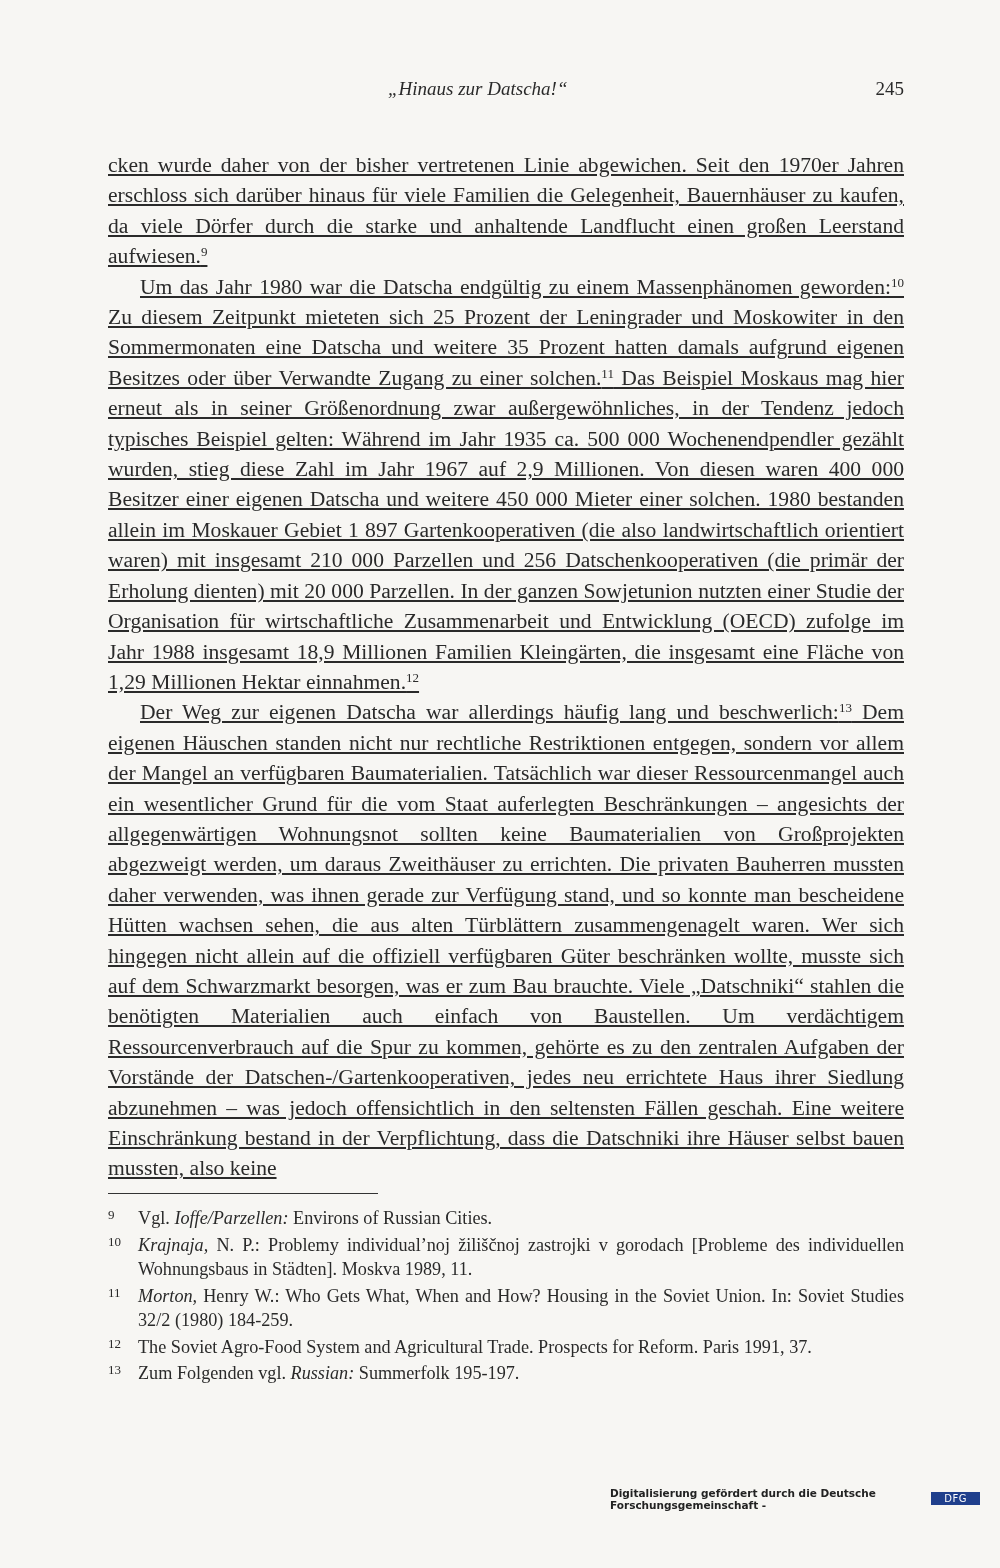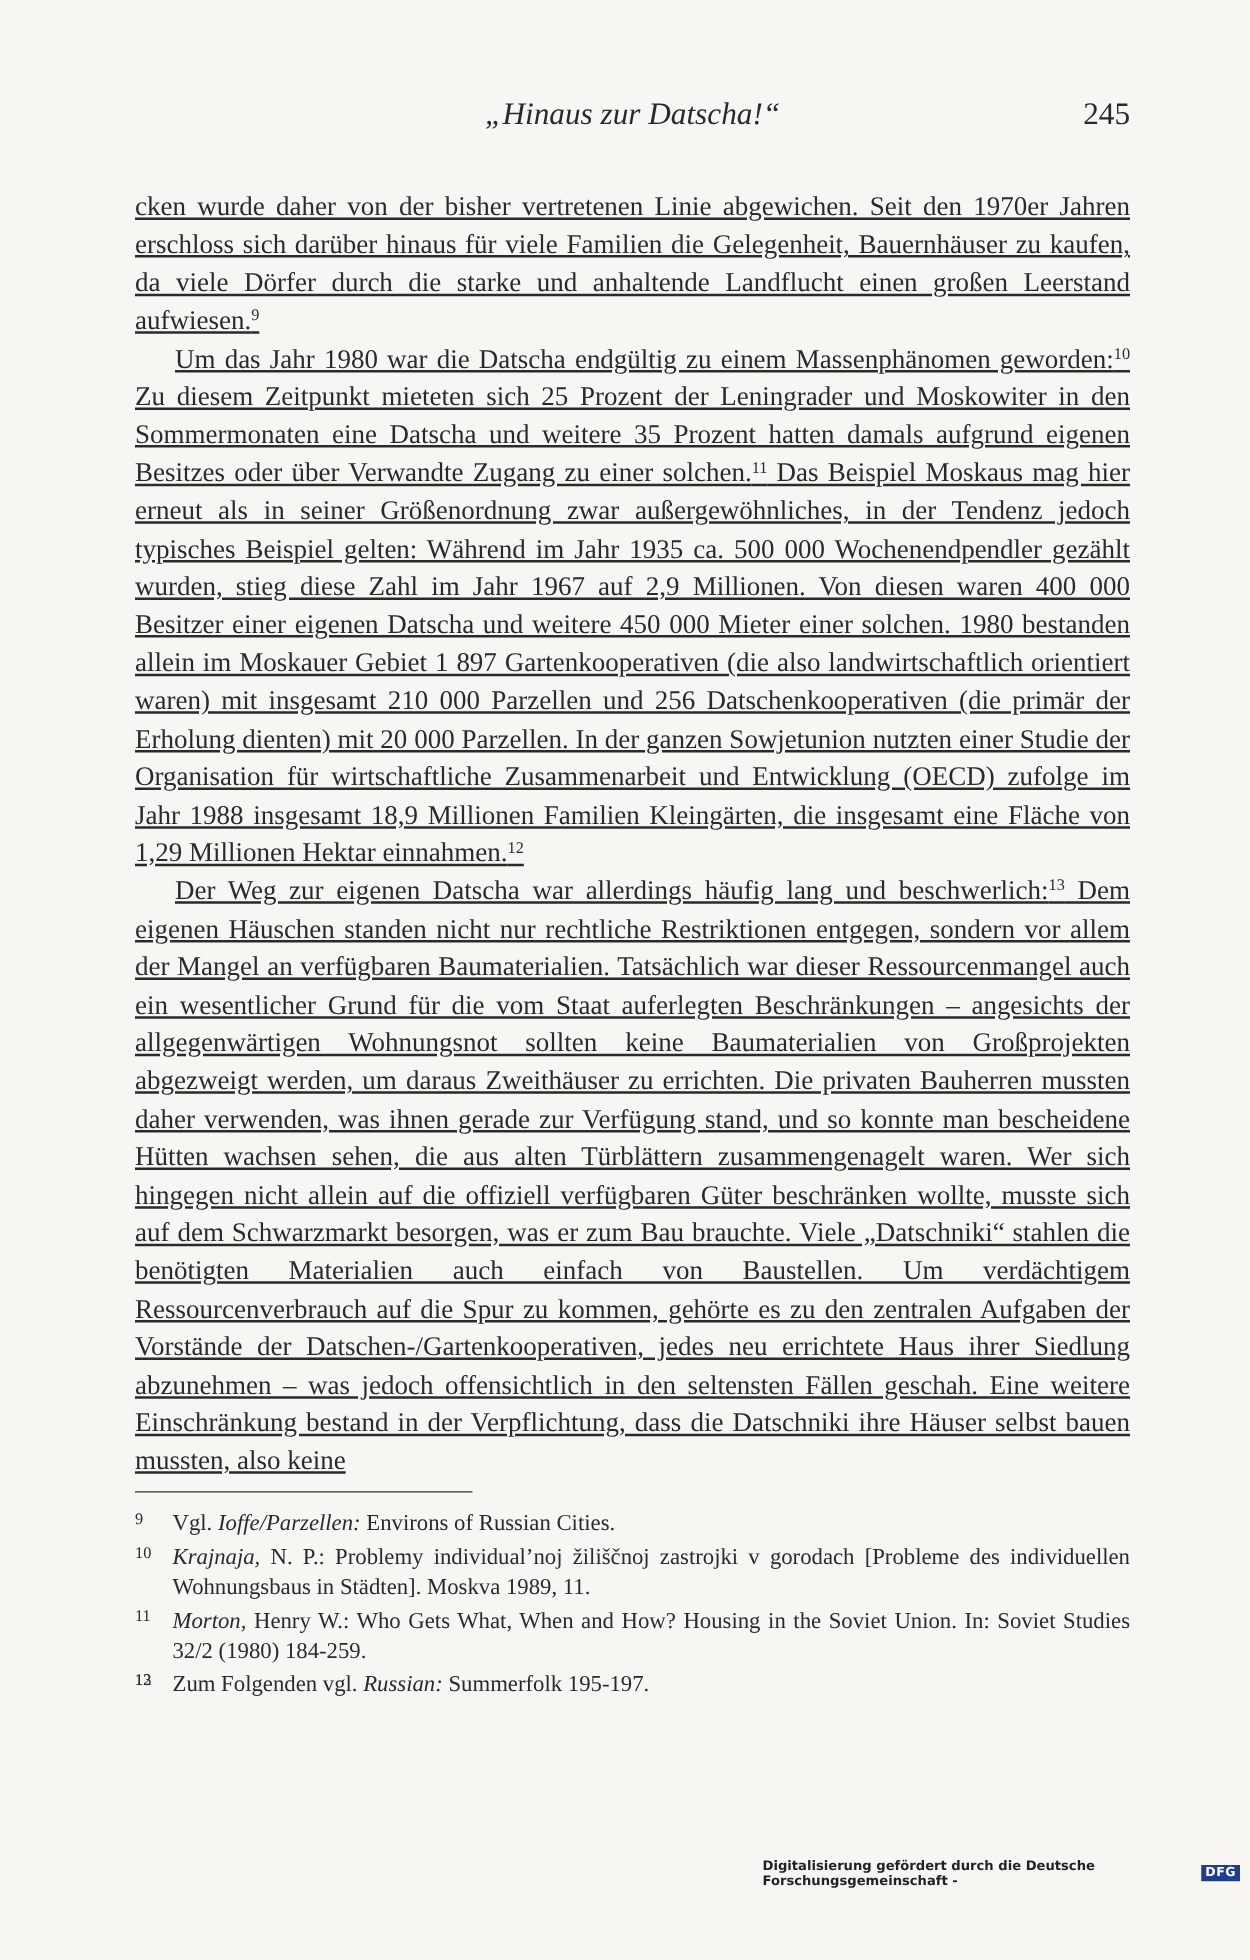--- a/index.html
+++ b/index.html
@@ -1,33 +1,33 @@
 <!DOCTYPE html>
 <html><head>
 <meta charset="utf-8">
 <style>
   html, body { margin:0; padding:0; }
   body {
     width:1000px; height:1568px; background:#f7f6f3; position:relative; overflow:hidden;
     font-family:"Liberation Serif", "DejaVu Serif", serif; color:#2a2a2a;
   }
-  .header { position:absolute; top:78px; left:388px; width:516px; height:30px; font-size:25px; }
+  .header { position:absolute; top:78px; left:388px; width:516px; height:30px; font-size:19px; }
   .header .title { position:absolute; left:0; font-style:italic; }
   .header .pageno { position:absolute; right:0; }
   .body { position:absolute; top:150px; left:108px; width:796px; font-size:21.6px; line-height:30.4px; text-align:justify; }
   .body p { margin:0; text-indent:0;text-decoration:underline; }
   .body p.indent { text-indent:32px; }
   sup { font-size:13px; vertical-align:top; position:relative; top:-4px; }
   .rule { position:absolute; top:1193px; left:108px; width:270px; height:1px; background:#333; }
   .footnotes { position:absolute; top:1206px; left:108px; width:796px; font-size:18.2px; line-height:24.5px; }
   .fn { position:relative; padding-left:30px; text-align:justify; margin-bottom:2px; }
   .fn .num { position:absolute; left:0; top:-3px; font-size:13px; }
   .fn i { font-style:italic; }
   .credit { position:absolute; top:1488px; left:610px; width:390px; height:21px; font-family:"DejaVu Sans", sans-serif; font-size:10.5px; font-weight:bold; color:#222; display:flex; align-items:center; justify-content:flex-end; gap:4px; }
-  .dfg { background:#1f3f8c; color:#fff; font-size:10px; font-weight:bold; padding:1px 3px; margin-right:8px; letter-spacing:0.5px; }
+  .dfg { background:#1f3f8c; color:#fff; font-size:10px; font-weight:normal; padding:1px 13px; margin-right:20px; letter-spacing:0.5px; }
 </style>
 </head>
 <body>
 
 <div class="header">
   <span class="title">„Hinaus zur Datscha!“</span>
   <span class="pageno">245</span>
 </div>
 
 <div class="body">
@@ -35,20 +35,20 @@
   <p class="indent"><span>Um das Jahr 1980 war die Datscha endgültig zu einem Massenphänomen geworden:</span><sup>10</sup><span> Zu diesem Zeitpunkt mieteten sich 25 Prozent der Leningrader und Moskowiter in den Sommermonaten eine Datscha und weitere 35 Prozent hatten damals aufgrund eigenen Besitzes oder über Verwandte Zugang zu einer solchen.</span><sup>11</sup><span> Das Beispiel Moskaus mag hier erneut als in seiner Größenordnung zwar außergewöhnliches, in der Tendenz jedoch typisches Beispiel gelten: Während im Jahr 1935 ca. 500 000 Wochenendpendler gezählt wurden, stieg diese Zahl im Jahr 1967 auf 2,9 Millionen. Von diesen waren 400 000 Besitzer einer eigenen Datscha und weitere 450 000 Mieter einer solchen. 1980 bestanden allein im Moskauer Gebiet 1 897 Gartenkooperativen (die also landwirtschaftlich orientiert waren) mit insgesamt 210 000 Parzellen und 256 Datschenkooperativen (die primär der Erholung dienten) mit 20 000 Parzellen. In der ganzen Sowjetunion nutzten einer Studie der Organisation für wirtschaftliche Zusammenarbeit und Entwicklung (OECD) zufolge im Jahr 1988 insgesamt 18,9 Millionen Familien Kleingärten, die insgesamt eine Fläche von 1,29 Millionen Hektar einnahmen.</span><sup>12</sup></p>
   <p class="indent"><span>Der Weg zur eigenen Datscha war allerdings häufig lang und beschwerlich:</span><sup>13</sup><span> Dem eigenen Häuschen standen nicht nur rechtliche Restriktionen entgegen, sondern vor allem der Mangel an verfügbaren Baumaterialien. Tatsächlich war dieser Ressourcenmangel auch ein wesentlicher Grund für die vom Staat auferlegten Beschränkungen – angesichts der allgegenwärtigen Wohnungsnot sollten keine Baumaterialien von Großprojekten abgezweigt werden, um daraus Zweithäuser zu errichten. Die privaten Bauherren mussten daher verwenden, was ihnen gerade zur Verfügung stand, und so konnte man bescheidene Hütten wachsen sehen, die aus alten Türblättern zusammengenagelt waren. Wer sich hingegen nicht allein auf die offiziell verfügbaren Güter beschränken wollte, musste sich auf dem Schwarzmarkt besorgen, was er zum Bau brauchte. Viele „Datschniki“ stahlen die benötigten Materialien auch einfach von Baustellen. Um verdächtigem Ressourcenverbrauch auf die Spur zu kommen, gehörte es zu den zentralen Aufgaben der Vorstände der Datschen-/Gartenkooperativen, jedes neu errichtete Haus ihrer Siedlung abzunehmen – was jedoch offensichtlich in den seltensten Fällen geschah. Eine weitere Einschränkung bestand in der Verpflichtung, dass die Datschniki ihre Häuser selbst bauen mussten, also keine</span></p>
 </div>
 
 <div class="rule"></div>
 
 <div class="footnotes">
   <div class="fn"><span class="num">9</span><span>Vgl. </span><i>Ioffe/Parzellen:</i><span> Environs of Russian Cities.</span></div>
   <div class="fn"><span class="num">10</span><i>Krajnaja,</i><span> N. P.: Problemy individual’noj žiliščnoj zastrojki v gorodach [Probleme des individuellen Wohnungsbaus in Städten]. Moskva 1989, 11.</span></div>
   <div class="fn"><span class="num">11</span><i>Morton,</i><span> Henry W.: Who Gets What, When and How? Housing in the Soviet Union. In: Soviet Studies 32/2 (1980) 184-259.</span></div>
-  <div class="fn"><span class="num">12</span></div>
+  <div class="fn"><span class="num">12</span><span>The Soviet Agro-Food System and Agricultural Trade. Prospects for Reform. Paris 1991, 37.</span></div>
   <div class="fn"><span class="num">13</span><span>Zum Folgenden vgl. </span><i>Russian:</i><span> Summerfolk 195-197.</span></div>
 </div>
 
 <div class="credit">
   <span>Digitalisierung gefördert durch die Deutsche Forschungsgemeinschaft -</span>
   <span class="dfg">DFG</span>
 </div>
 
 </body></html>

